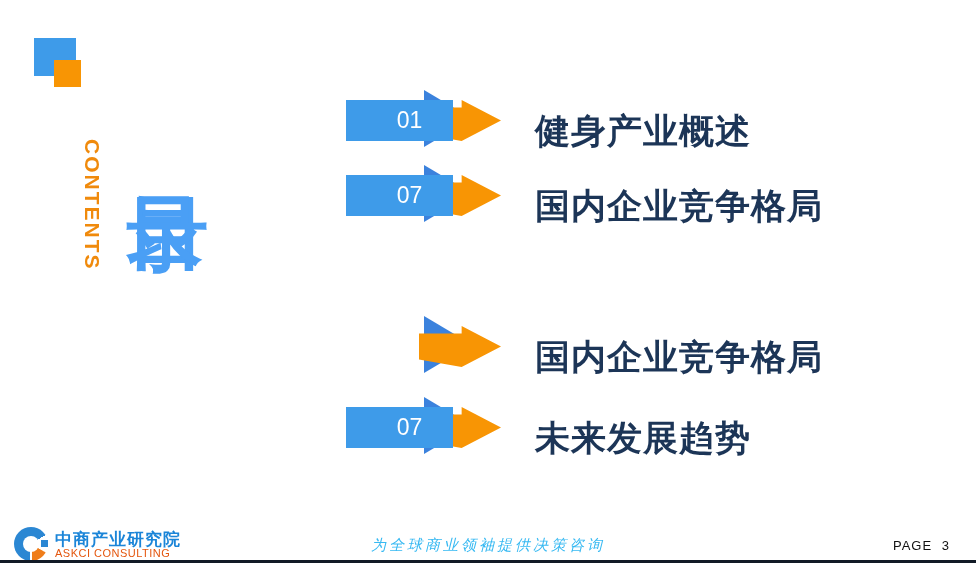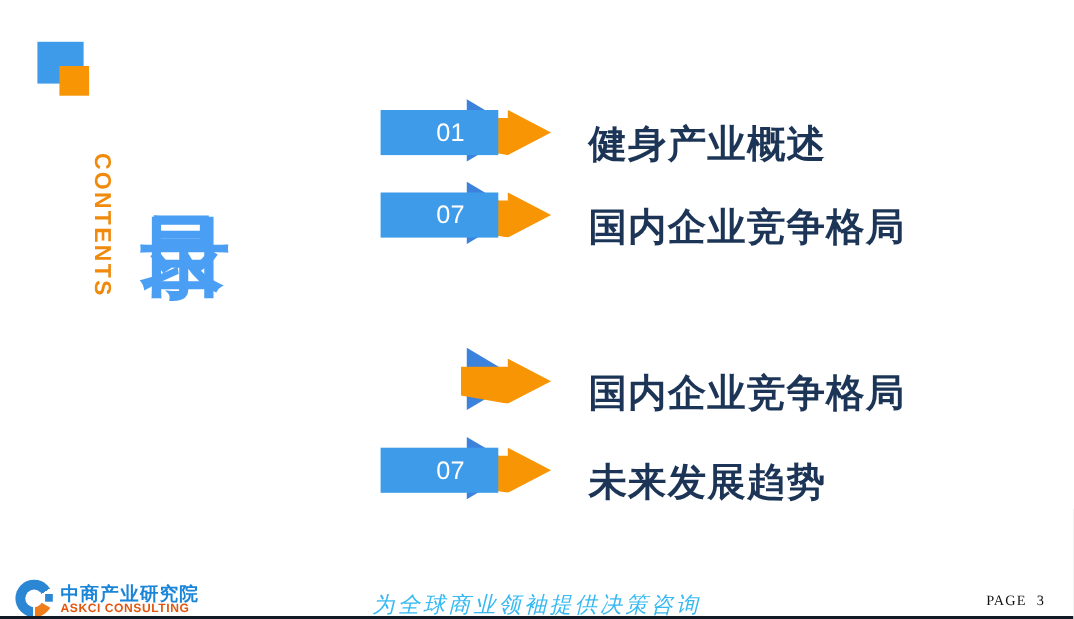--- a/index.html
+++ b/index.html
@@ -63,32 +63,32 @@
     background:conic-gradient(#2B87D3 0 58deg,#ffffff 58deg 118deg,#EF7D1A 122deg 176deg,#ffffff 176deg 184deg,#2B87D3 184deg 360deg);
   }
   .logo-hole{position:absolute;inset:9px;background:#ffffff;border-radius:50%;}
   .logo-dot{position:absolute;right:0px;top:13px;width:7px;height:7px;background:#2B87D3;}
   .logo-cn{
     position:absolute;left:41px;top:1px;font-size:17px;font-weight:bold;
     color:var(--logo_blue,#1B85D8);letter-spacing:1px;white-space:nowrap;
     font-family:"DejaVu Sans","Liberation Sans",sans-serif;
   }
   .logo-en{
-    position:absolute;left:41px;top:20px;font-size:11px;font-weight:bold;
+    position:absolute;left:41px;top:20px;font-size:11px;font-weight:normal;
     color:var(--logo_orange,#E4560E);letter-spacing:0.5px;white-space:nowrap;
   }
   .slogan{
     position:absolute;left:50%;transform:translateX(-50%);top:536px;
-    font-size:20px;font-style:italic;letter-spacing:3px;white-space:nowrap;
+    font-size:15px;font-style:italic;letter-spacing:3px;white-space:nowrap;
     color:var(--slogan_blue,#37B9F2);
     font-family:Liberation Sans, sans-serif;
   }
   .page-num{
     position:absolute;right:26px;top:538px;font-size:13px;color:#111111;
-    letter-spacing:1px;word-spacing:5px;font-family:Liberation Serif, serif;
+    letter-spacing:1px;word-spacing:5px;font-family:Liberation Sans, sans-serif;
   }
   .bottom-line{position:absolute;left:0;bottom:0;width:100%;height:3px;background:#121A26;}
 </style>
 </head>
 <body>
 
 <div class="slide">
 
   <div class="sq-blue"></div>
   <div class="sq-orange"></div>

